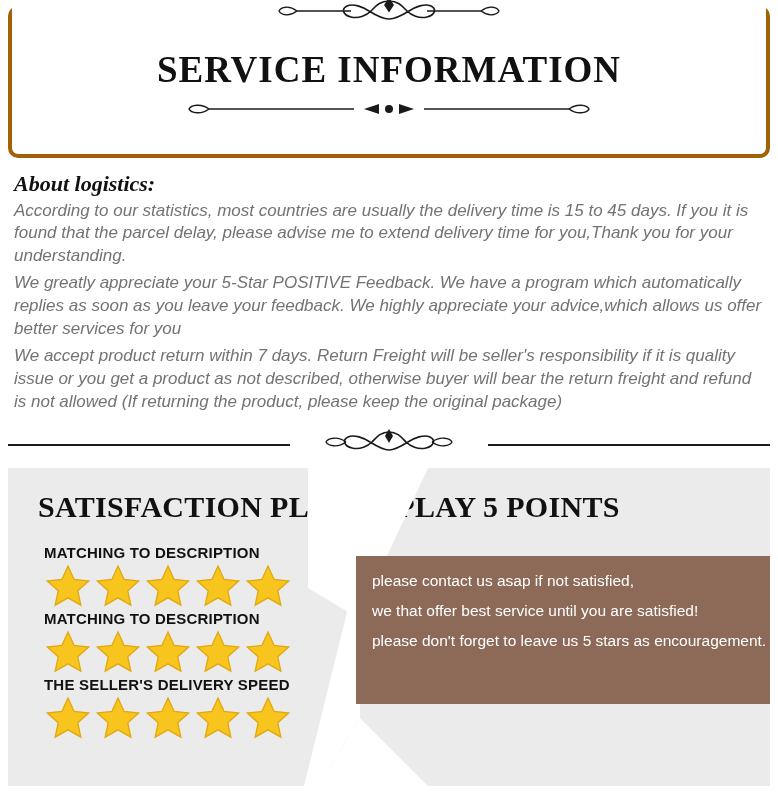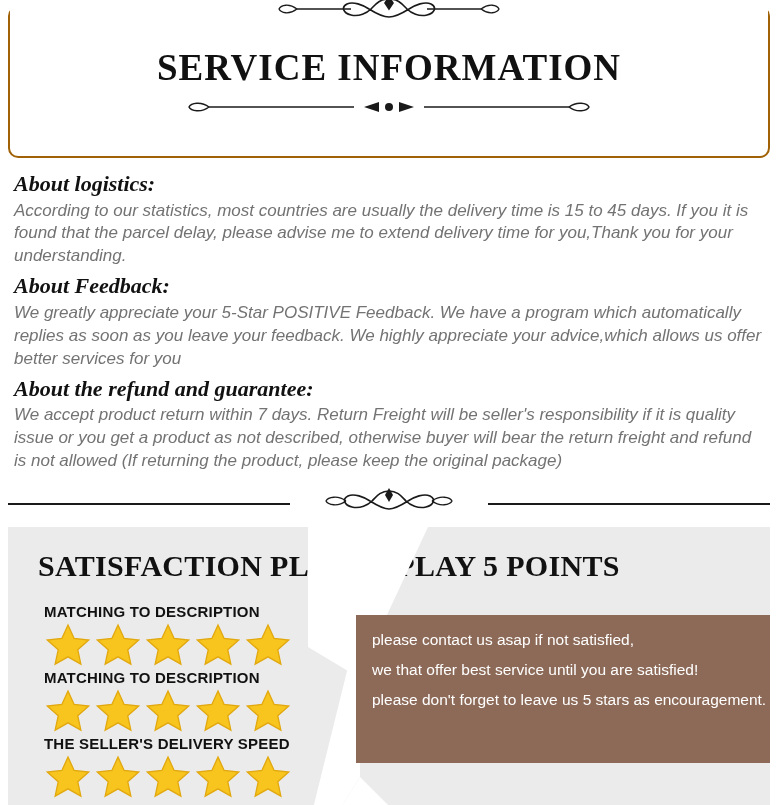--- a/index.html
+++ b/index.html
@@ -18,21 +18,21 @@
     width: 778px;
     height: 805px;
     box-sizing: border-box;
   }
 
   
   .header-box {
     position: relative;
     margin: 6px 8px 0 8px;
     height: 152px;
-    border: 2px solid #a16207;
+    border: 4px solid #a16207;
     border-radius: 10px;
     box-sizing: border-box;
     background: #ffffff;
   }
   .header-title {
     position: absolute;
     top: 38px;
     left: 0;
     right: 0;
     text-align: center;
@@ -192,24 +192,22 @@
         <path d="M390 11 C398 5 408 7 410 11 C408 15 398 17 390 11"></path>
       </svg>
     </div>
   </div>
 
   <div class="body-text">
 
     <div class="sec-head">About logistics:</div>
     <div class="sec-body">According to our statistics, most countries are usually the delivery time is 15 to 45 days. If you it is found that the parcel delay, please advise me to extend delivery time for you,Thank you for your understanding.</div>
 
-    <div class="sec-head">About Feedback:</div>
     <div class="sec-body">We greatly appreciate your 5-Star POSITIVE Feedback. We have a program which automatically replies as soon as you leave your feedback. We highly appreciate your advice,which allows us offer better services for you</div>
 
-    <div class="sec-head">About the refund and guarantee:</div>
     <div class="sec-body">We accept product return within 7 days. Return Freight will be seller's responsibility if it is quality issue or you get a product as not described, otherwise buyer will bear the return freight and refund is not allowed (If returning the product, please keep the original package)</div>
   </div>
 
   <div class="divider-wrap">
     <div class="rule-left"></div>
     <div class="rule-right"></div>
     <div class="orn-mid">
       <svg width="210" height="34" viewBox="0 0 210 34" fill="none" stroke="#1a1a1a" stroke-width="1.6">
         <path d="M105 6 C96 6 92 12 88 16 C84 20 76 24 68 22 C60 20 58 14 64 11 C70 8 80 12 86 16 C94 21 100 24 105 24"></path>
         <path d="M105 6 C114 6 118 12 122 16 C126 20 134 24 142 22 C150 20 152 14 146 11 C140 8 130 12 124 16 C116 21 110 24 105 24"></path>

